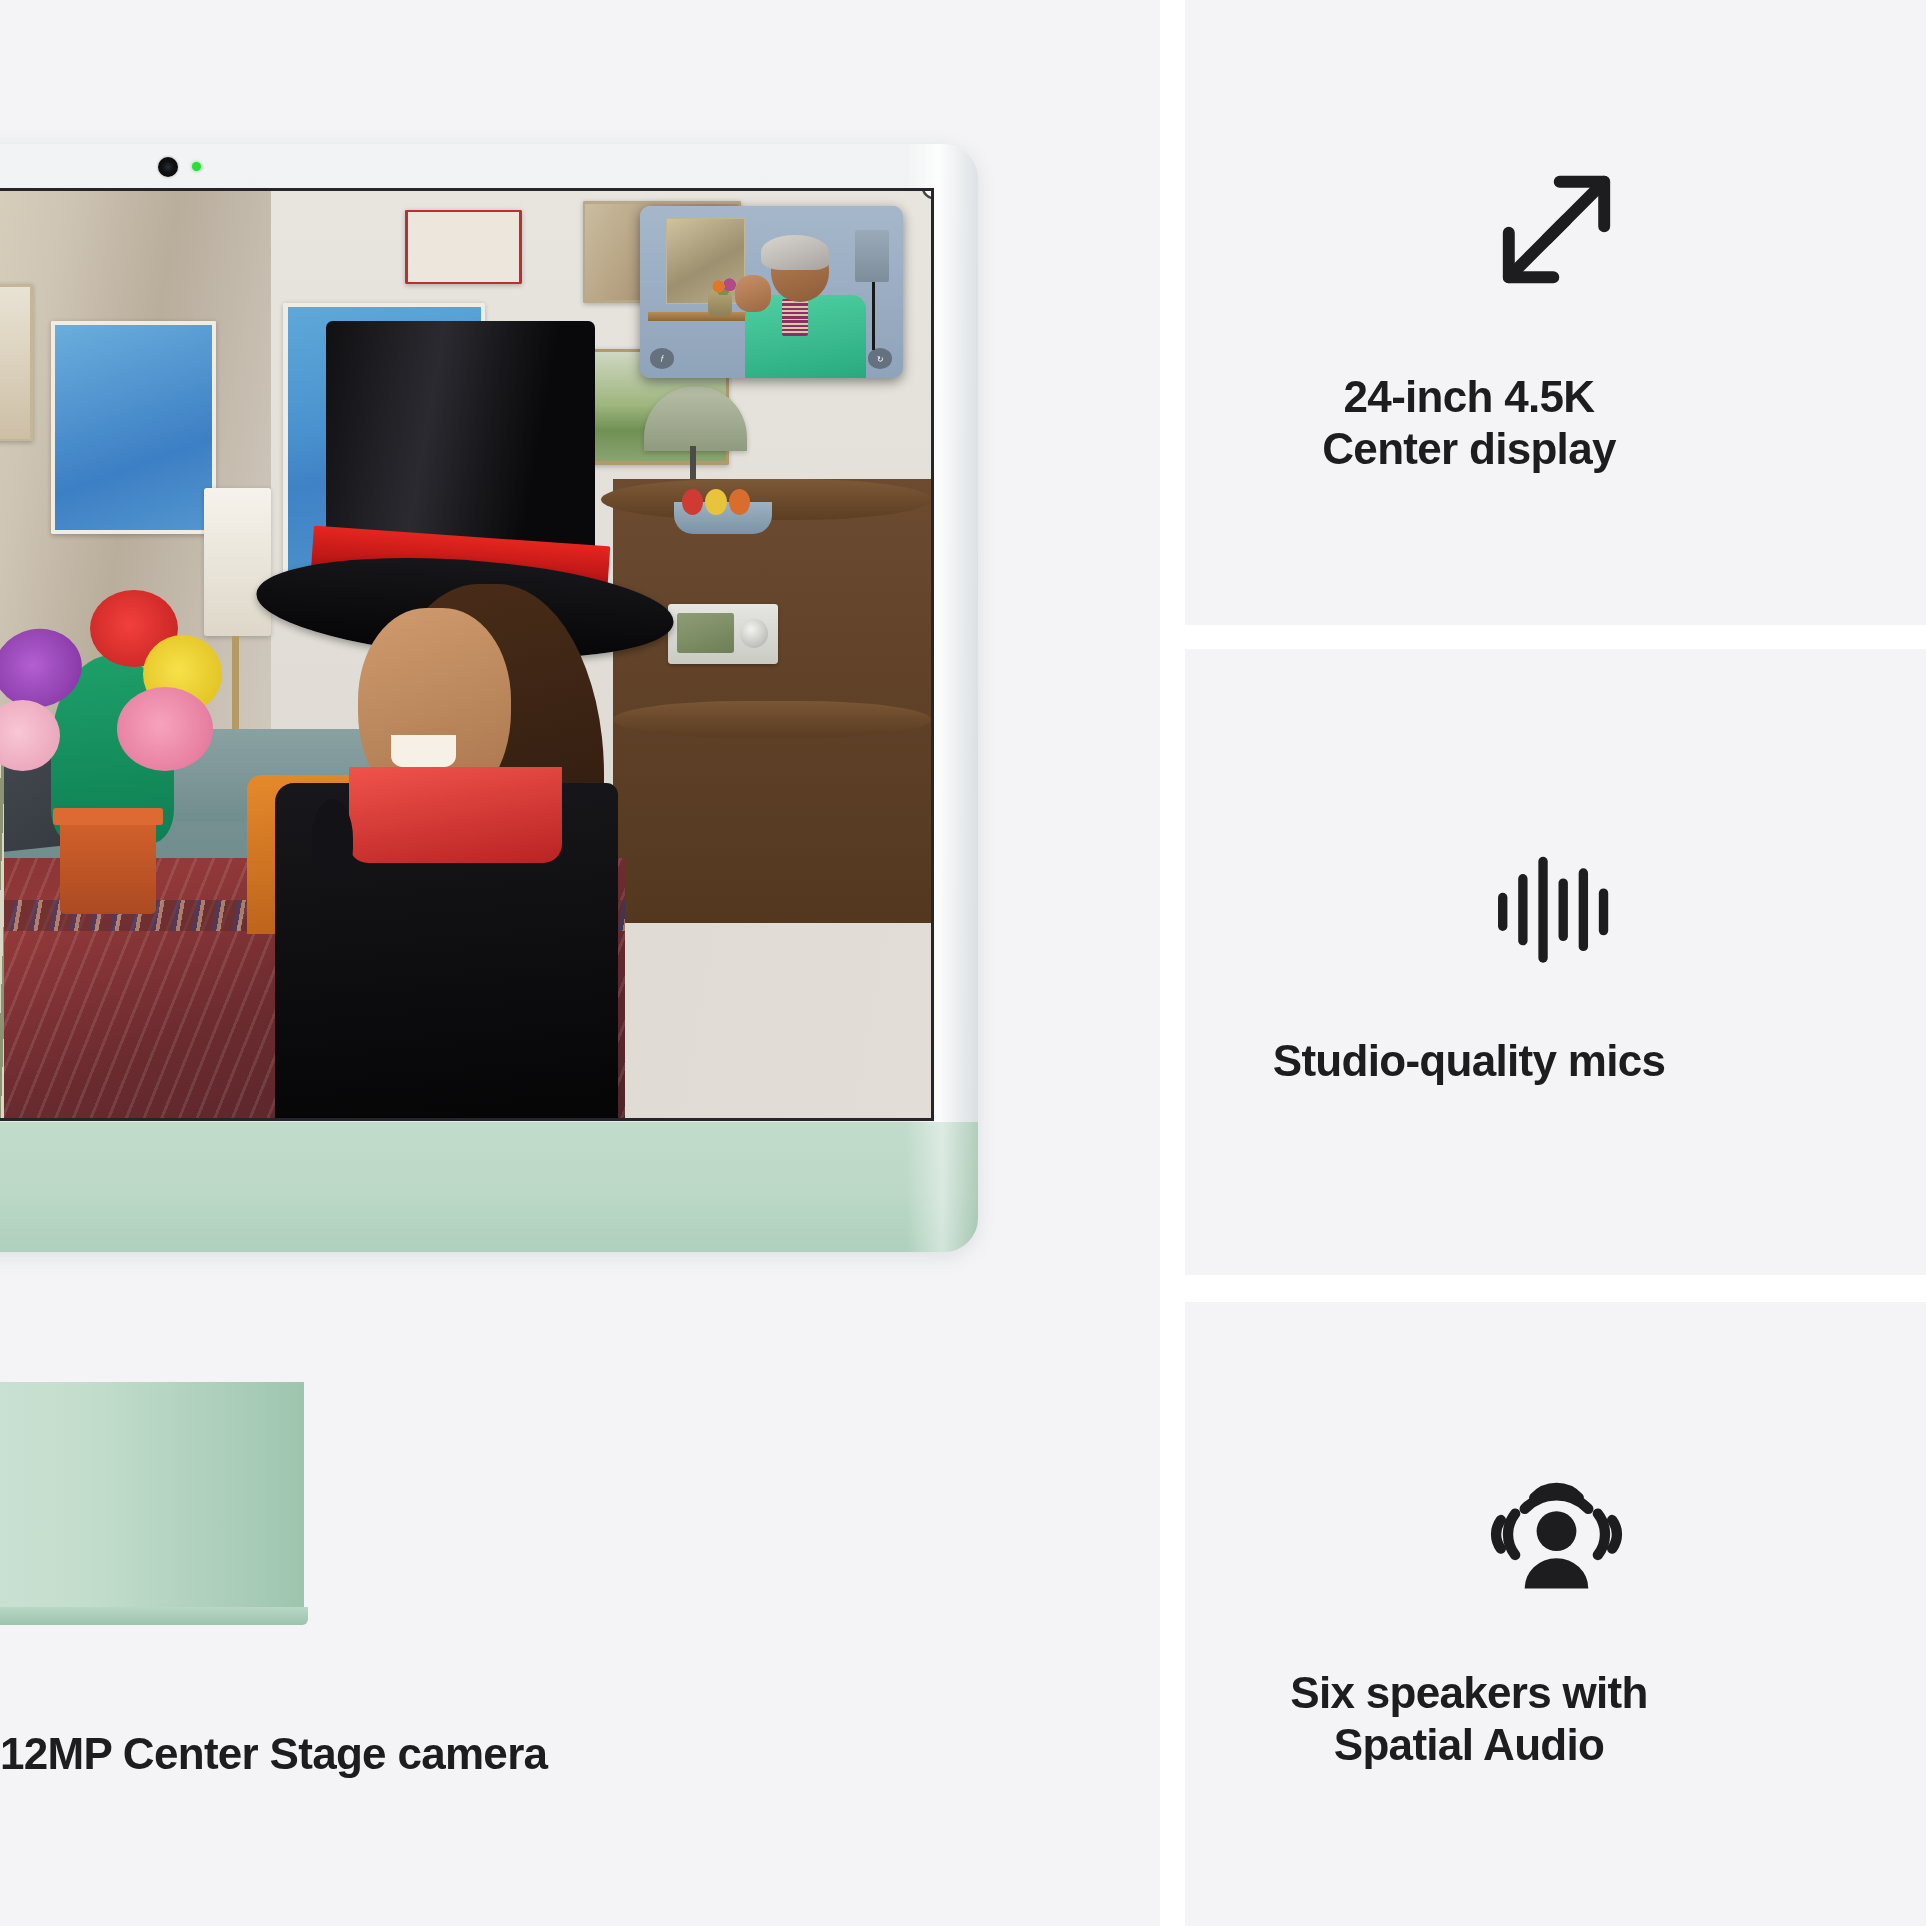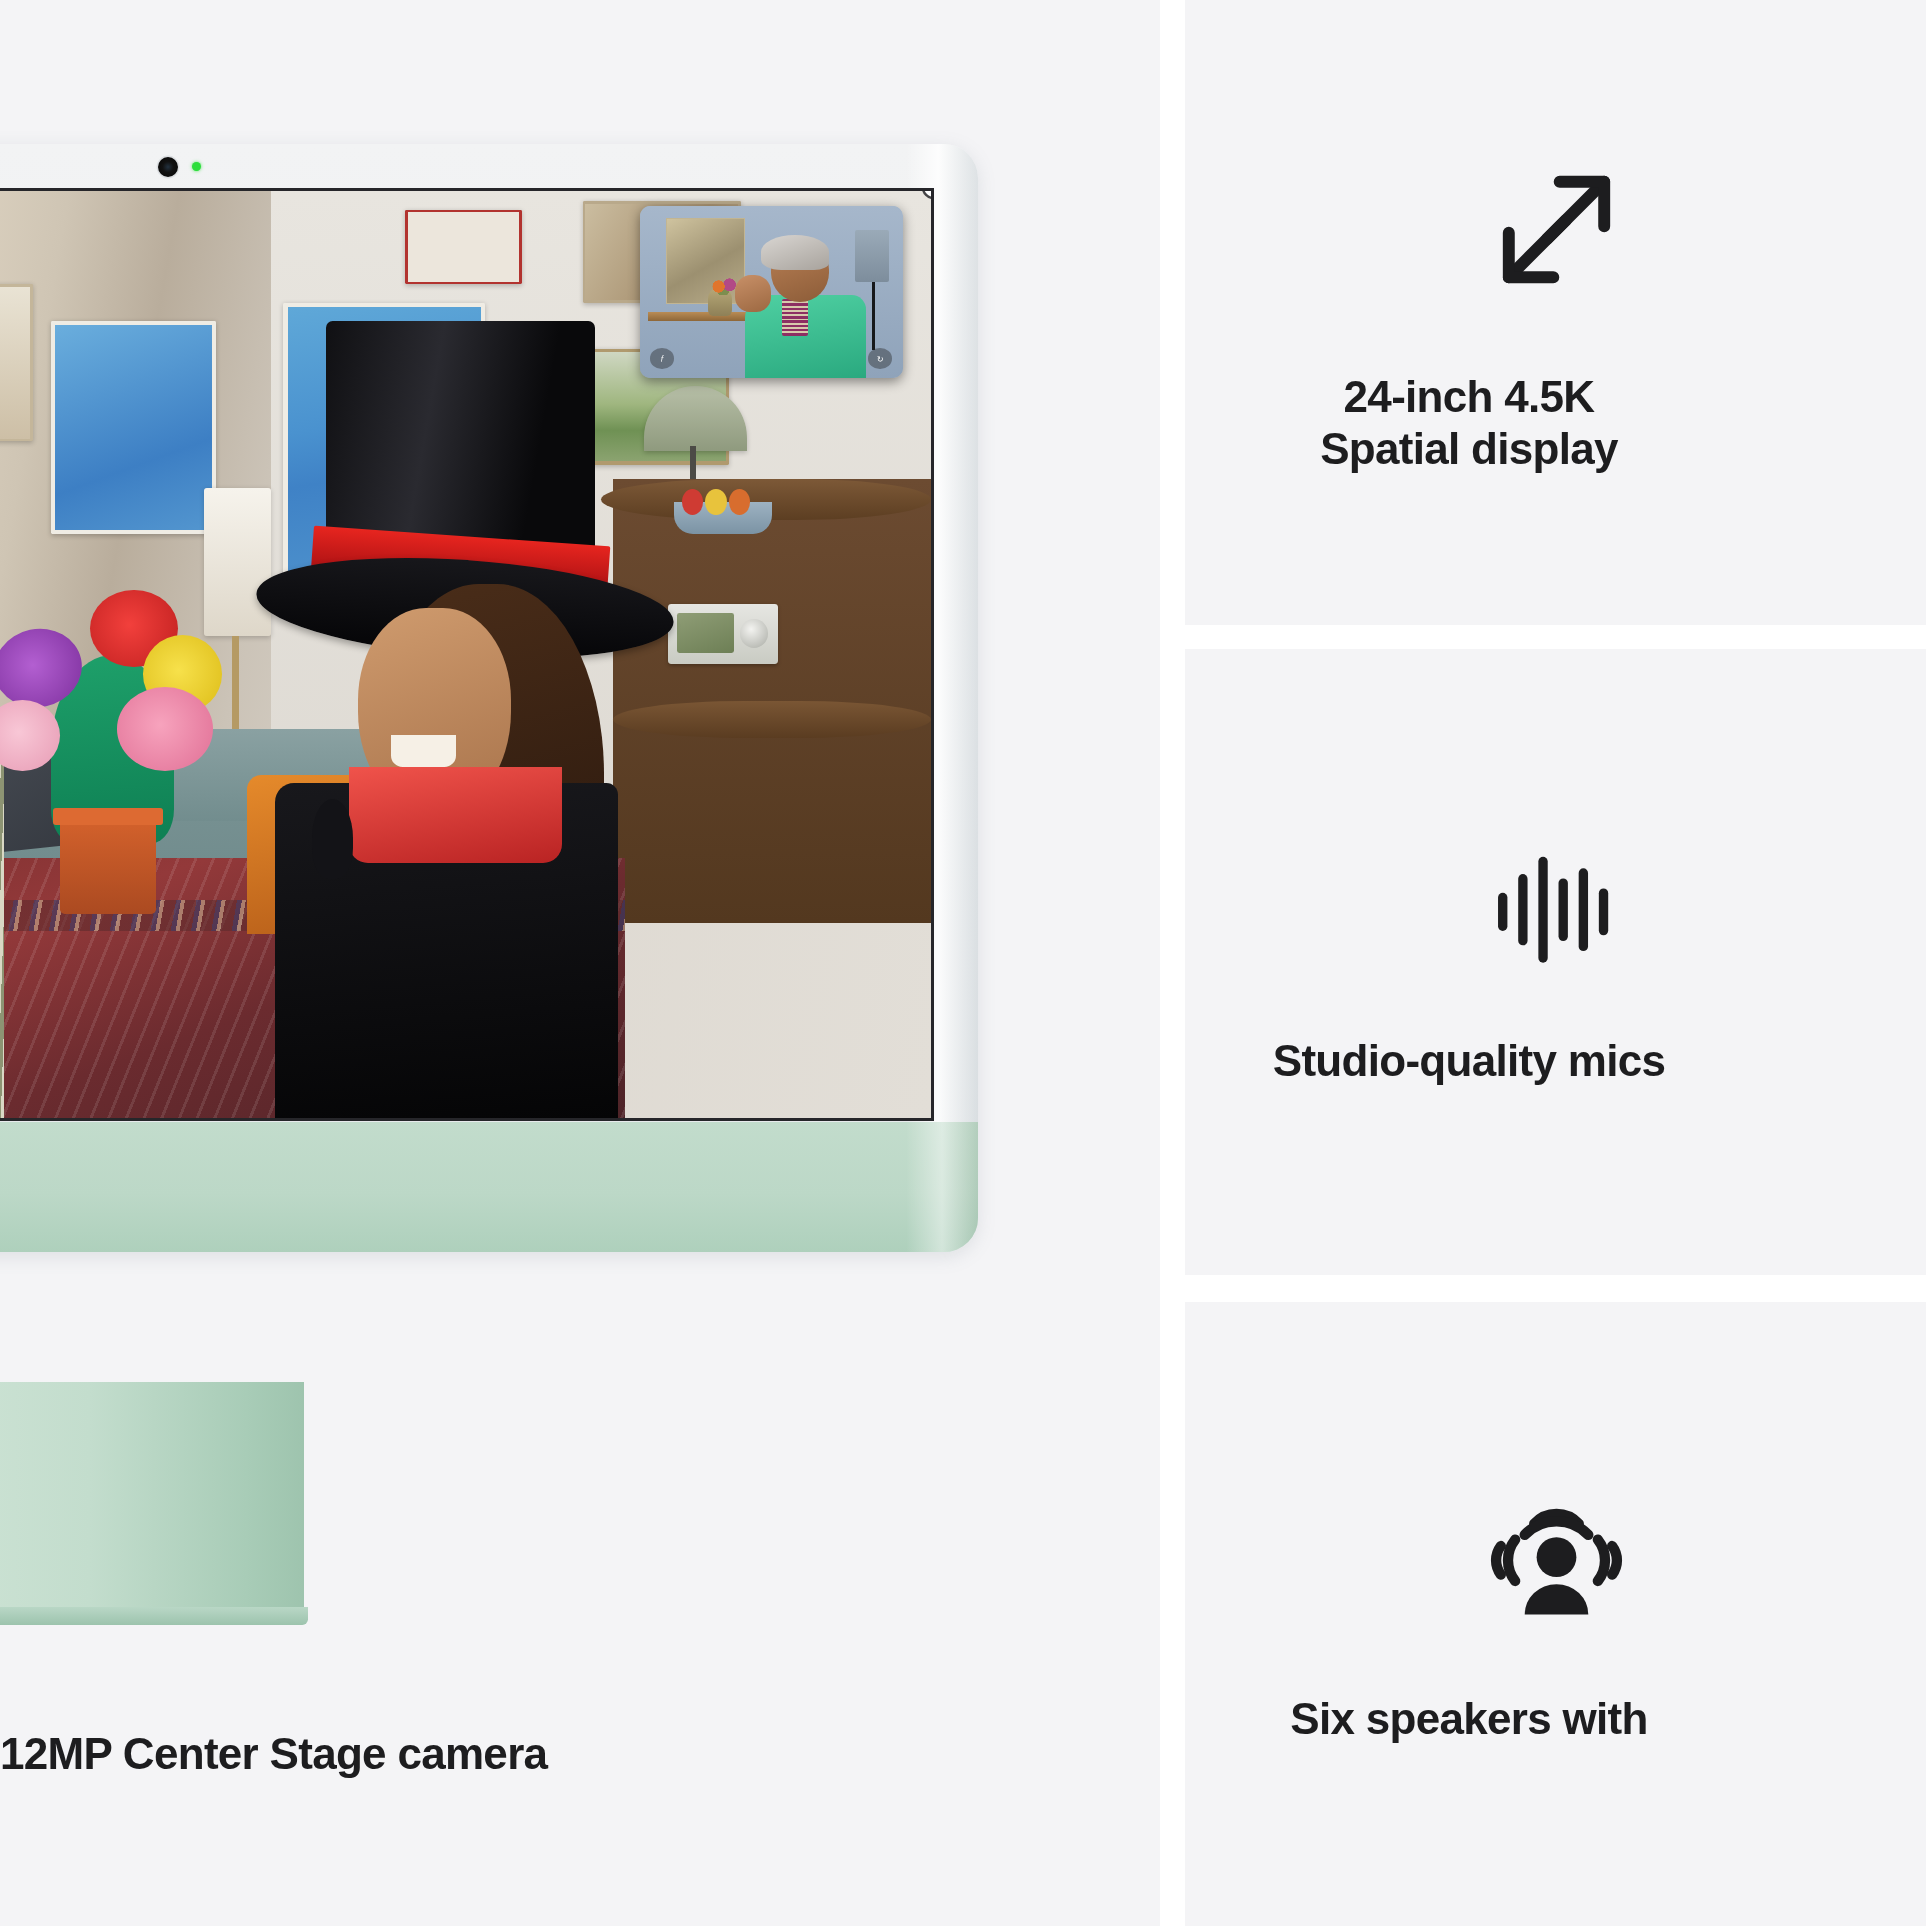--- a/index.html
+++ b/index.html
@@ -365,21 +365,21 @@
       <div class="card-icon">
         <svg width="159" height="159" viewBox="0 0 100 100" fill="none" stroke="#1d1d1f" stroke-width="7.5" stroke-linecap="round" stroke-linejoin="round">
           <path d="M44 56 L80 20"></path>
           <path d="M52 20 L80 20 L80 48"></path>
           <path d="M56 44 L20 80"></path>
           <path d="M20 52 L20 80 L48 80"></path>
         </svg>
       </div>
       <div class="card-label">
         <div>24-inch 4.5K</div>
-        <div>Spatial display</div>
+        <div>Center display</div>
       </div>
     </div>
 
     <div class="card c2">
       <div class="card-icon">
         <svg width="144" height="144" viewBox="0 0 100 100" fill="none" stroke="#1d1d1f" stroke-width="6.5" stroke-linecap="round">
           <path d="M13 42 L13 62"></path>
           <path d="M27 29 L27 72"></path>
           <path d="M41 17 L41 84"></path>
           <path d="M55 32 L55 69"></path>
@@ -400,18 +400,19 @@
           <path d="M36 25 a19 19 0 0 1 28 0"></path>
           <path d="M30 32 a27 26 0 0 1 40 0"></path>
           <path d="M24 35 a21 21 0 0 0 0 26"></path>
           <path d="M15 39 a15 15 0 0 0 0 18"></path>
           <path d="M76 35 a21 21 0 0 1 0 26"></path>
           <path d="M85 39 a15 15 0 0 1 0 18"></path>
         </svg>
       </div>
       <div class="card-label">
         <div>Six speakers with</div>
+        <div>Spatial Audio</div>
       </div>
     </div>
 
   </div>
 </div>
 
 
 </body></html>

